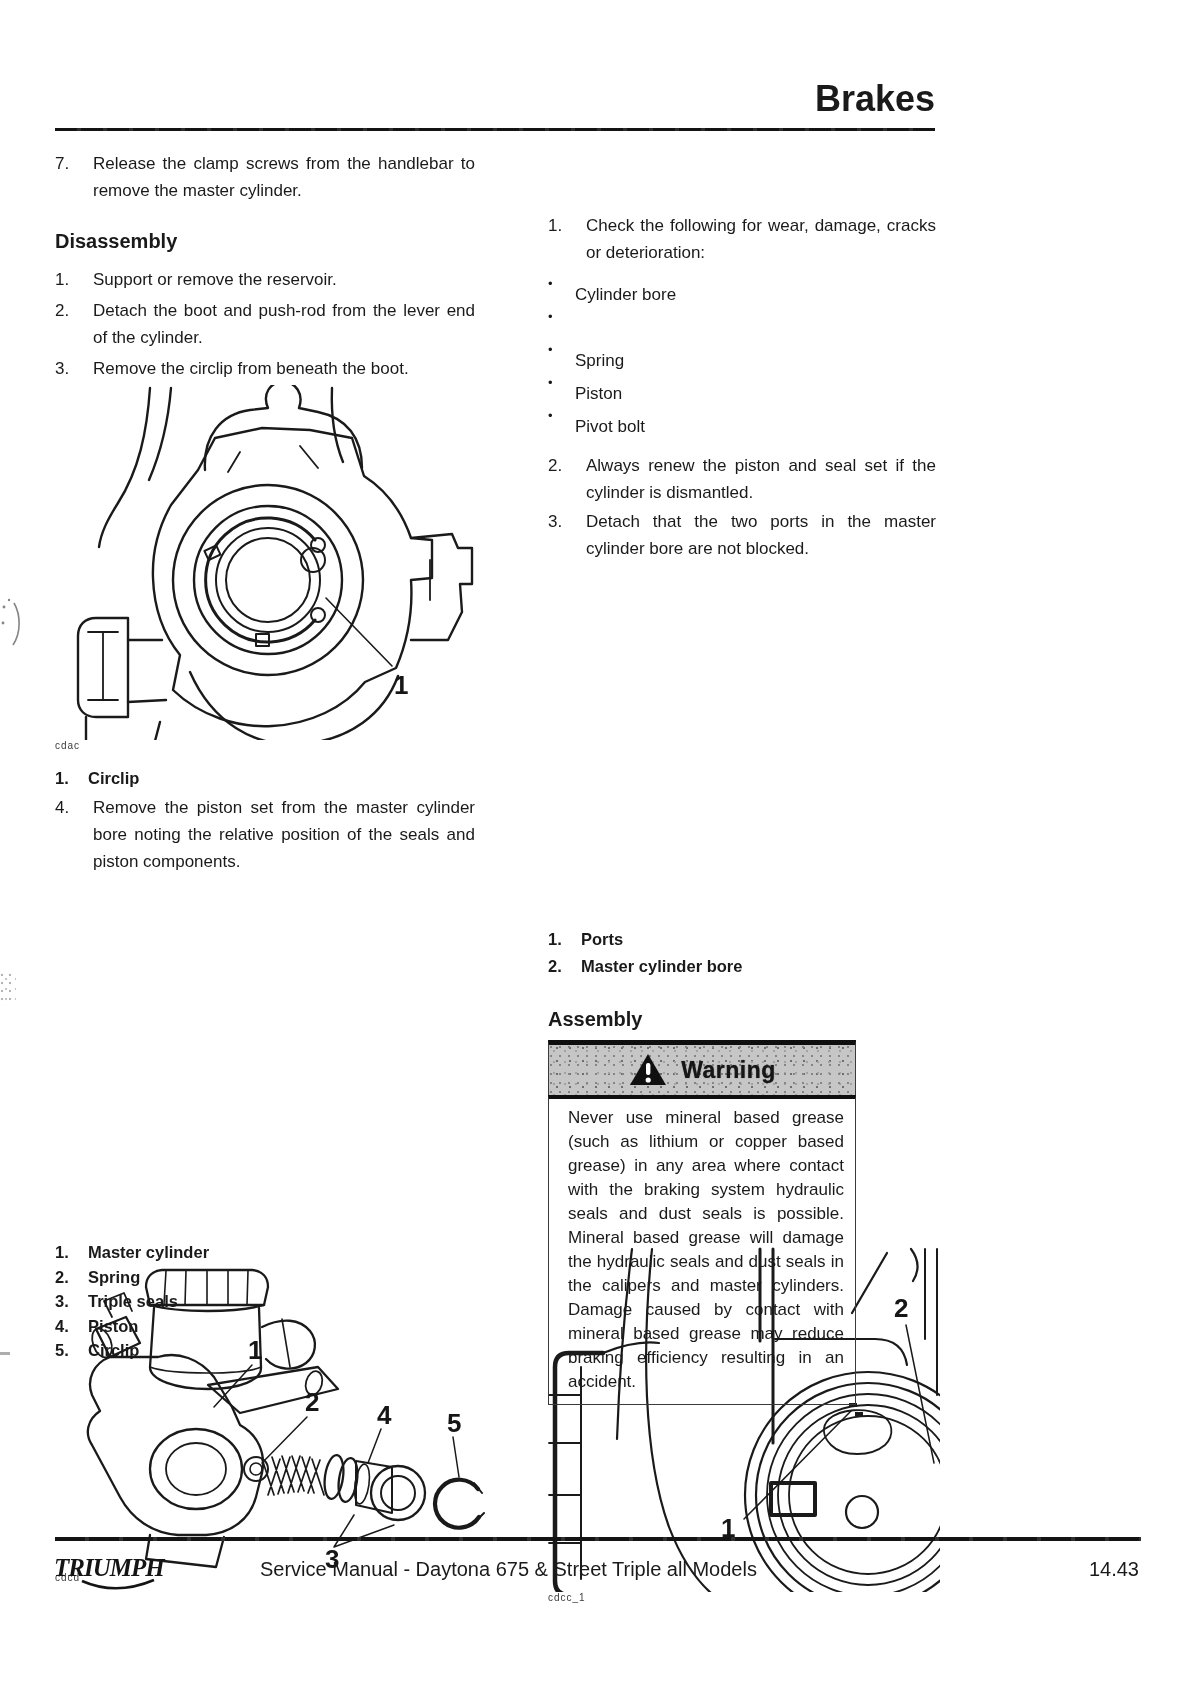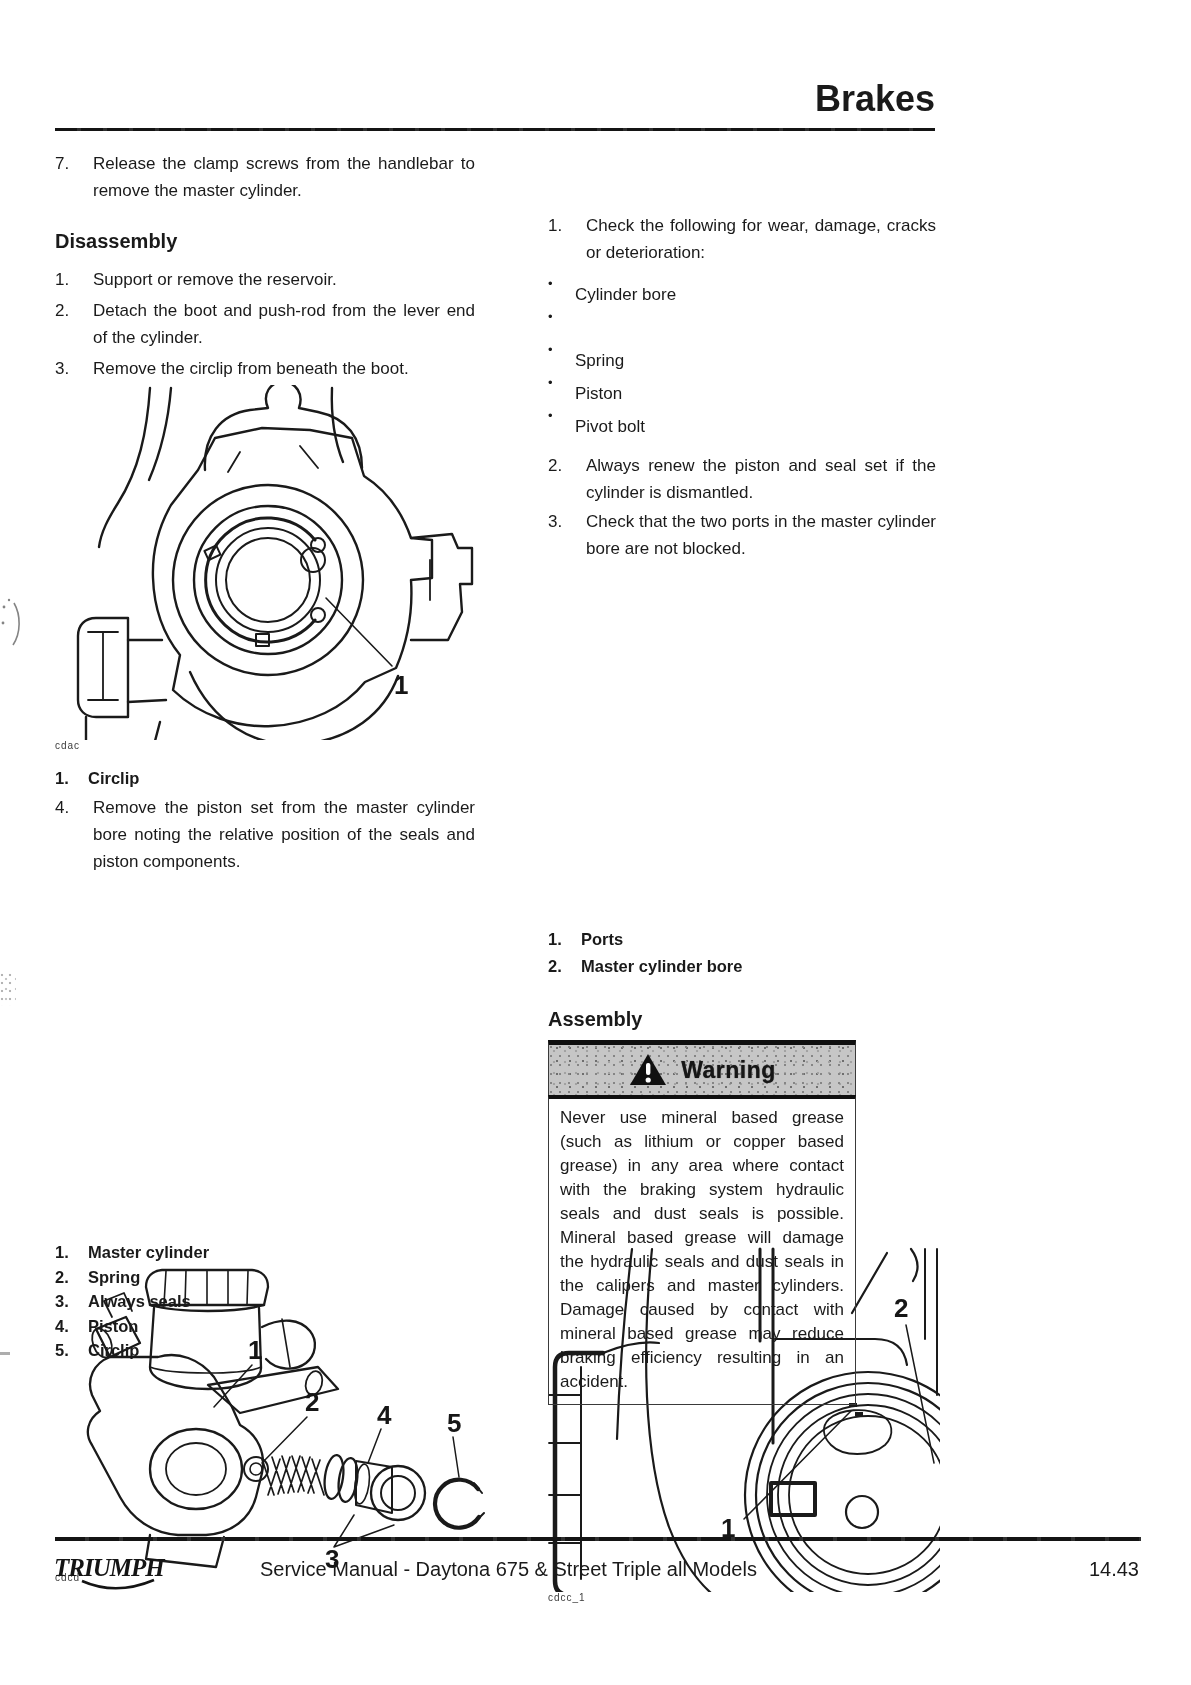--- a/index.html
+++ b/index.html
@@ -49,21 +49,21 @@
       radial-gradient(circle at 2px 2px, #858585 1px, rgba(0,0,0,0) 1.5px),
       radial-gradient(circle at 5px 6px, #a2a2a2 1px, rgba(0,0,0,0) 1.6px),
       radial-gradient(circle at 8px 3px, #6e6e6e .9px, rgba(0,0,0,0) 1.4px);
     background-size:9px 9px, 11px 11px, 13px 13px;
     display:flex; align-items:center; justify-content:center; gap:13px;
   }
   .warn-title { font-size:23px; font-weight:bold; color:#161616; letter-spacing:.5px;
     text-shadow:0 0 1px #444; }
   .warn-body {
     box-sizing:border-box; border:1px solid #3a3a3a; border-top:4px solid #0f0f0f;
-    padding:7px 11px 10px 11px; text-align:justify; line-height:24px;
+    padding:7px 11px 10px 19px; text-align:justify; line-height:24px;
   }
 
   
   .hrule-bot { left:55px; top:1537px; width:1086px; height:4px;
     background:repeating-linear-gradient(90deg,#141414 0 30px,#303030 30px 34px); }
   .footer-text { left:260px; top:1556px; font-size:20px; line-height:26px; }
   .footer-page { right:52px; top:1556px; font-size:20px; line-height:26px; }
   .footer-logo { left:52px; top:1546px; }
 
   
@@ -201,21 +201,21 @@
     <div class="capline">
       <div class="num">1.</div>
       <div>Master cylinder</div>
     </div>
     <div class="capline">
       <div class="num">2.</div>
       <div>Spring</div>
     </div>
     <div class="capline">
       <div class="num">3.</div>
-      <div>Always seals</div>
+      <div>Triple seals</div>
     </div>
     <div class="capline">
       <div class="num">4.</div>
       <div>Piston</div>
     </div>
     <div class="capline">
       <div class="num">5.</div>
       <div>Circlip</div>
     </div>
   </div>
@@ -248,21 +248,21 @@
     </div>
   </div>
 
   <div class="abs colR step" style="top:452px">
     <div class="num">2.</div>
     <div class="txt">Always renew the piston and seal set if the cylinder is dismantled.</div>
   </div>
 
   <div class="abs colR step" style="top:508px">
     <div class="num">3.</div>
-    <div class="txt">Check that the two ports in the master cylinder bore are not blocked.</div>
+    <div class="txt">Detach that the two ports in the master cylinder bore are not blocked.</div>
   </div>
 
   <div class="abs colR figwrap" style="top:558px">
     <svg class="lineart" width="392" height="345" viewBox="545 552 392 345">
       <g stroke="#1a1a1a" fill="none" stroke-width="2.2" stroke-linecap="round" stroke-linejoin="round">
         <path d="M649 554 C639 650 640 760 666 832 C676 858 690 882 708 898"></path>
         <path d="M629 554 C621 618 616 688 614 744"></path>
         <path d="M757 554 L757 646 M770 554 L770 748" stroke-width="3"></path>
         <path d="M884 558 L849 618"></path>
         <path d="M908 554 Q920 570 910 586"></path>

